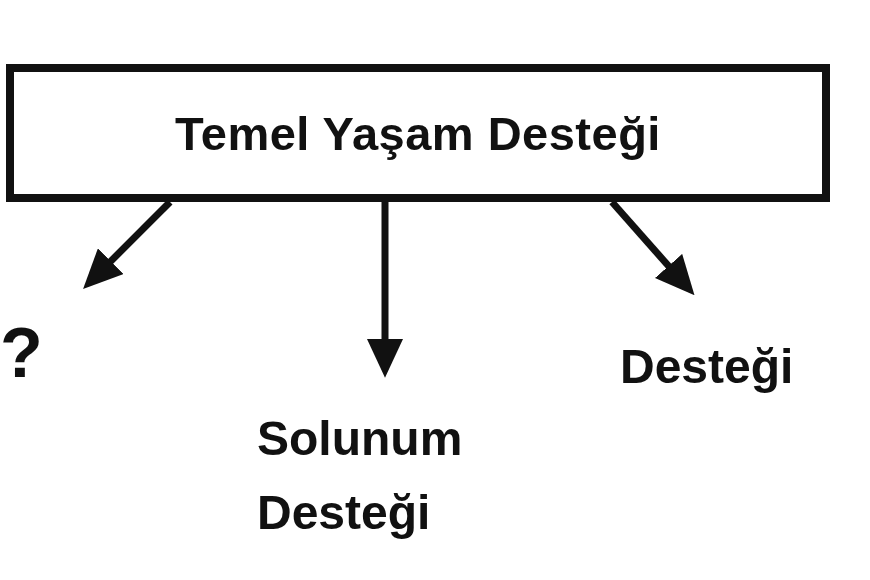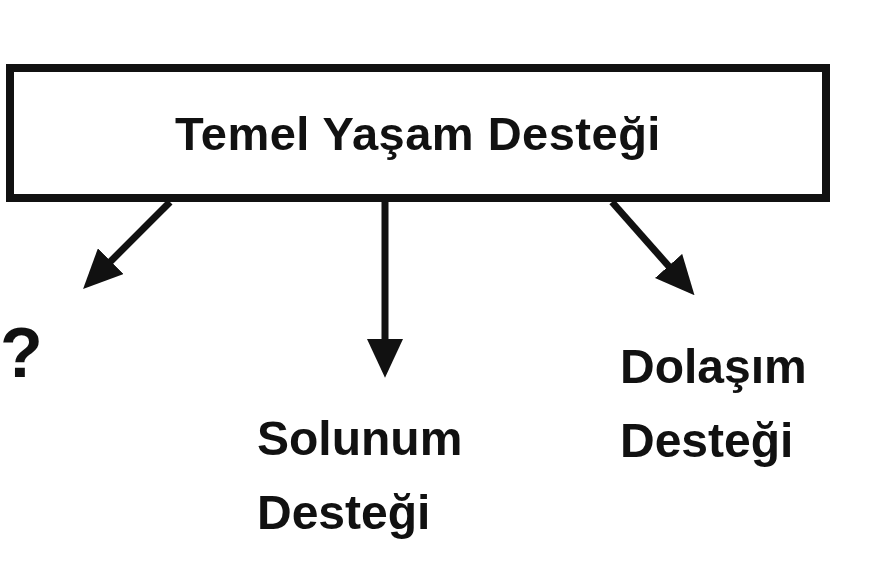--- a/index.html
+++ b/index.html
@@ -88,17 +88,16 @@
   </svg>
 
   <div class="branch-label label-question">?</div>
 
   <div class="branch-label label-solunum">
     <span class="label-line">Solunum</span>
     <span class="label-line">Desteği</span>
   </div>
 
   <div class="branch-label label-dolasim">
-    <span class="label-line">Dolaşım</span>
     <span class="label-line">Desteği</span>
   </div>
 
 </div>
 
 </body></html>

